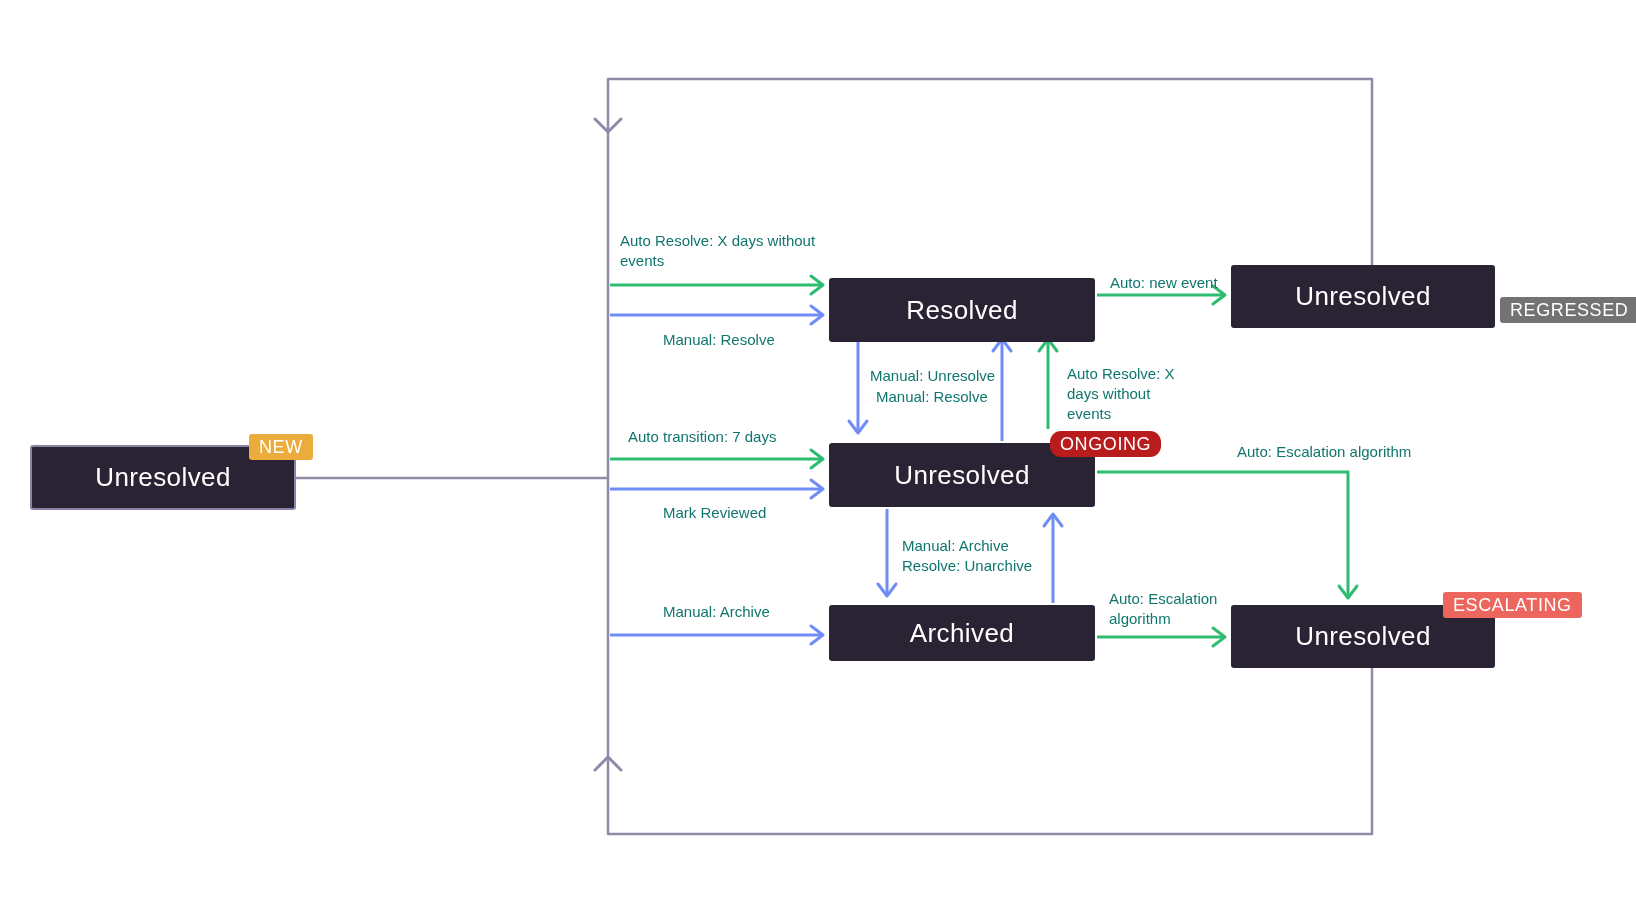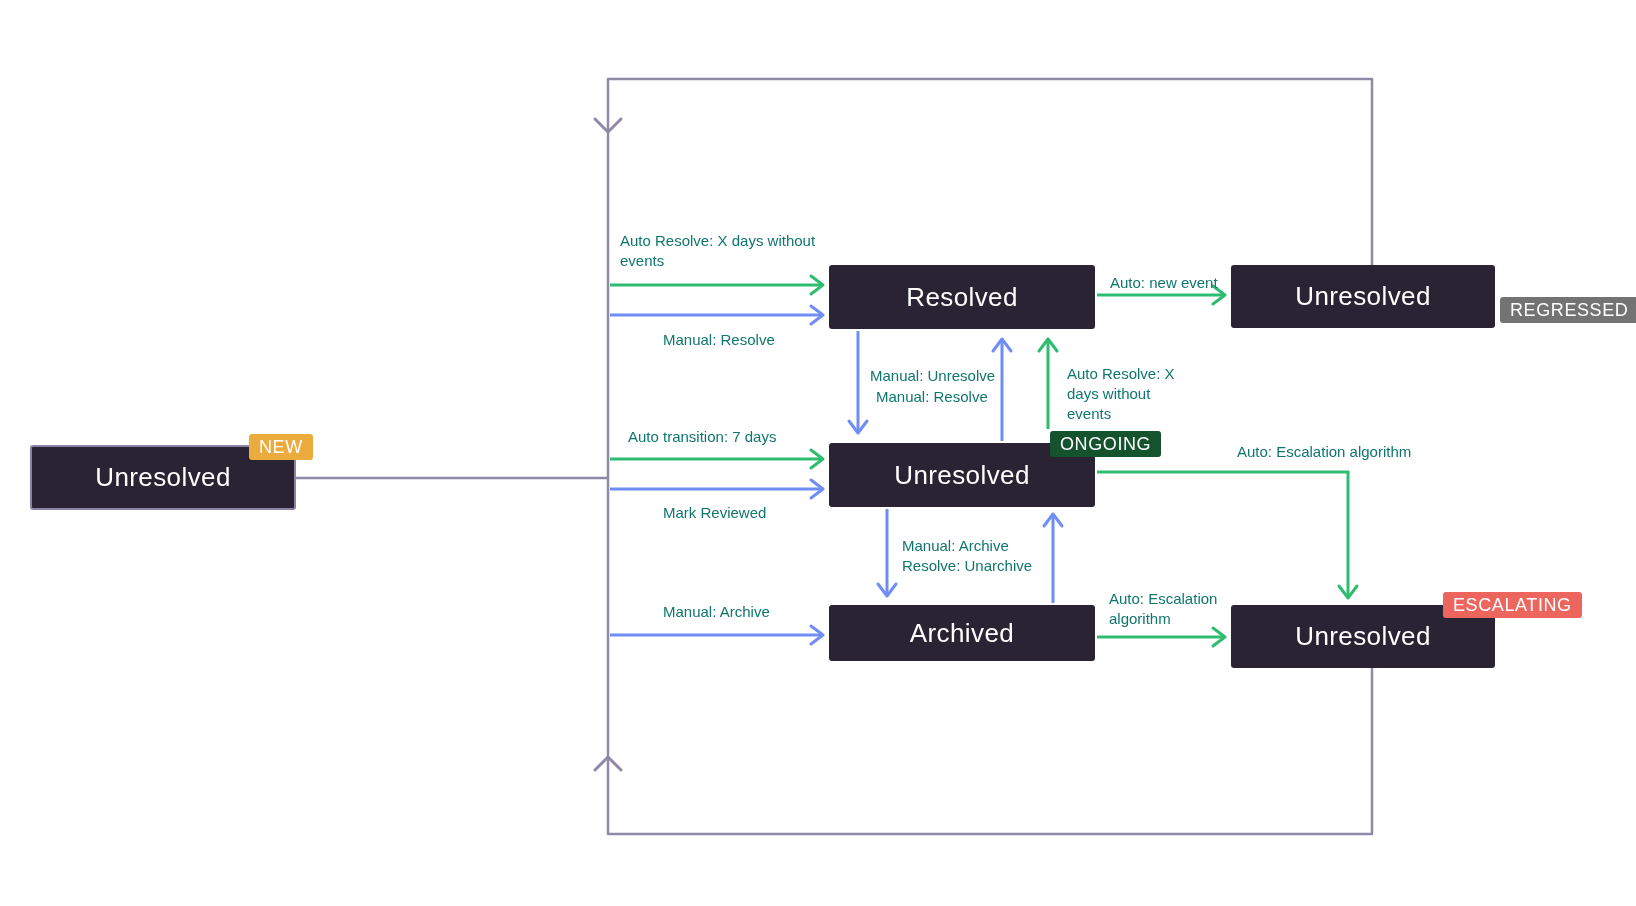--- a/index.html
+++ b/index.html
@@ -104,21 +104,21 @@
     <path class="wire-blue" d="M887,509 L887,596" marker-end="url(#chev-blue)"></path>
     <path class="wire-blue" d="M1053,603 L1053,514" marker-end="url(#chev-blue)"></path>
 
     <path class="wire-green" d="M1097,637 L1225,637" marker-end="url(#chev-green)"></path>
   </svg>
 
   <div class="node node--bordered" style="left:30px; top:445px; width:266px; height:65px;">
     <span>Unresolved</span>
   </div>
 
-  <div class="node" style="left:829px; top:265px; width:266px; height:64px;">
+  <div class="node" style="left:829px; top:278px; width:266px; height:64px;">
     <span>Resolved</span>
   </div>
 
   <div class="node" style="left:1231px; top:265px; width:264px; height:63px;">
     <span>Unresolved</span>
   </div>
 
   <div class="node" style="left:829px; top:443px; width:266px; height:64px;">
     <span>Unresolved</span>
   </div>
@@ -128,21 +128,21 @@
   </div>
 
   <div class="node" style="left:1231px; top:605px; width:264px; height:63px;">
     <span>Unresolved</span>
   </div>
 
   <div class="badge" style="left: 249px; top: 434px; background-color: rgb(236, 171, 61);">NEW</div>
 
   <div class="badge" style="left: 1500px; top: 253px; background-color: #737373; margin-top: 44px;">REGRESSED</div>
 
-  <div class="badge" style="left: 1050px; top: 431px; background-color: #14532d;">ONGOING</div>
+  <div class="badge" style="left: 1050px; top: 431px; background-color: #b91c1c; border-radius: 11px;">ONGOING</div>
 
   <div class="badge" style="left: 1443px; top: 592px; background-color: rgb(236, 102, 94);">ESCALATING</div>
 
   <div class="elabel" style="left:620px; top:231px;">Auto Resolve: X days without
 events</div>
 
   <div class="elabel" style="left:663px; top:330px;">Manual: Resolve</div>
 
   <div class="elabel" style="left:628px; top:427px;">Auto transition: 7 days</div>
 

